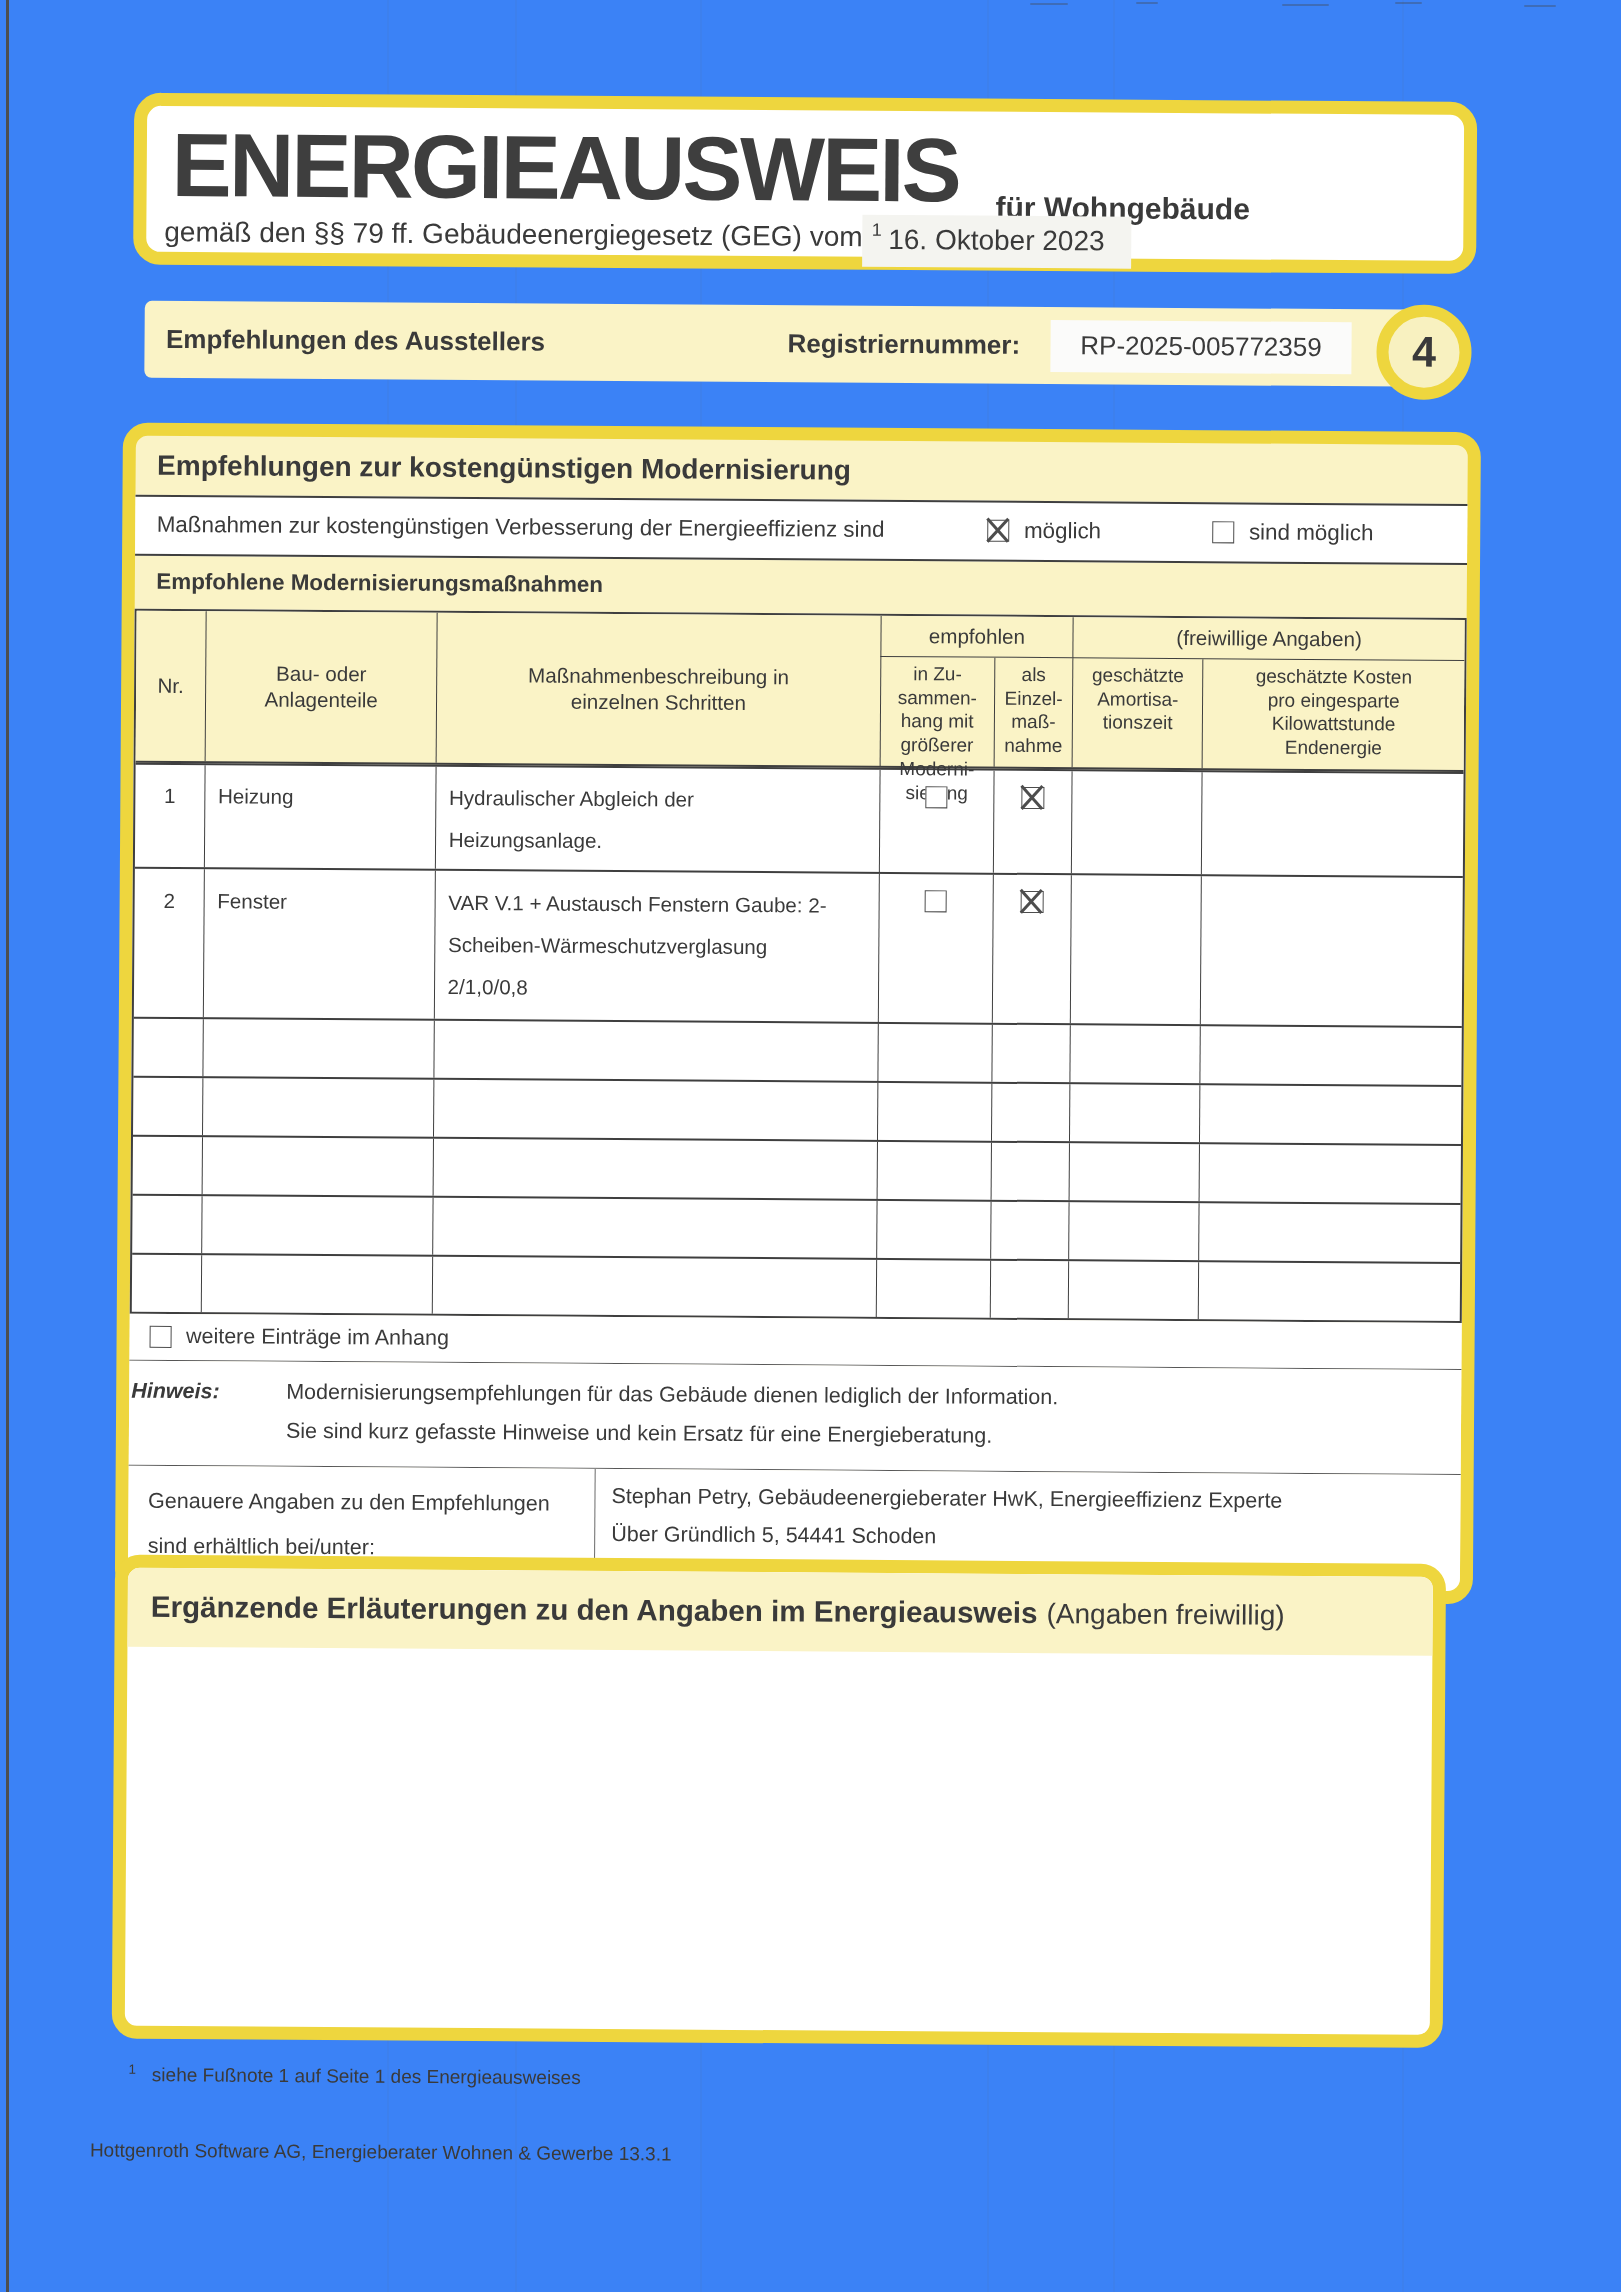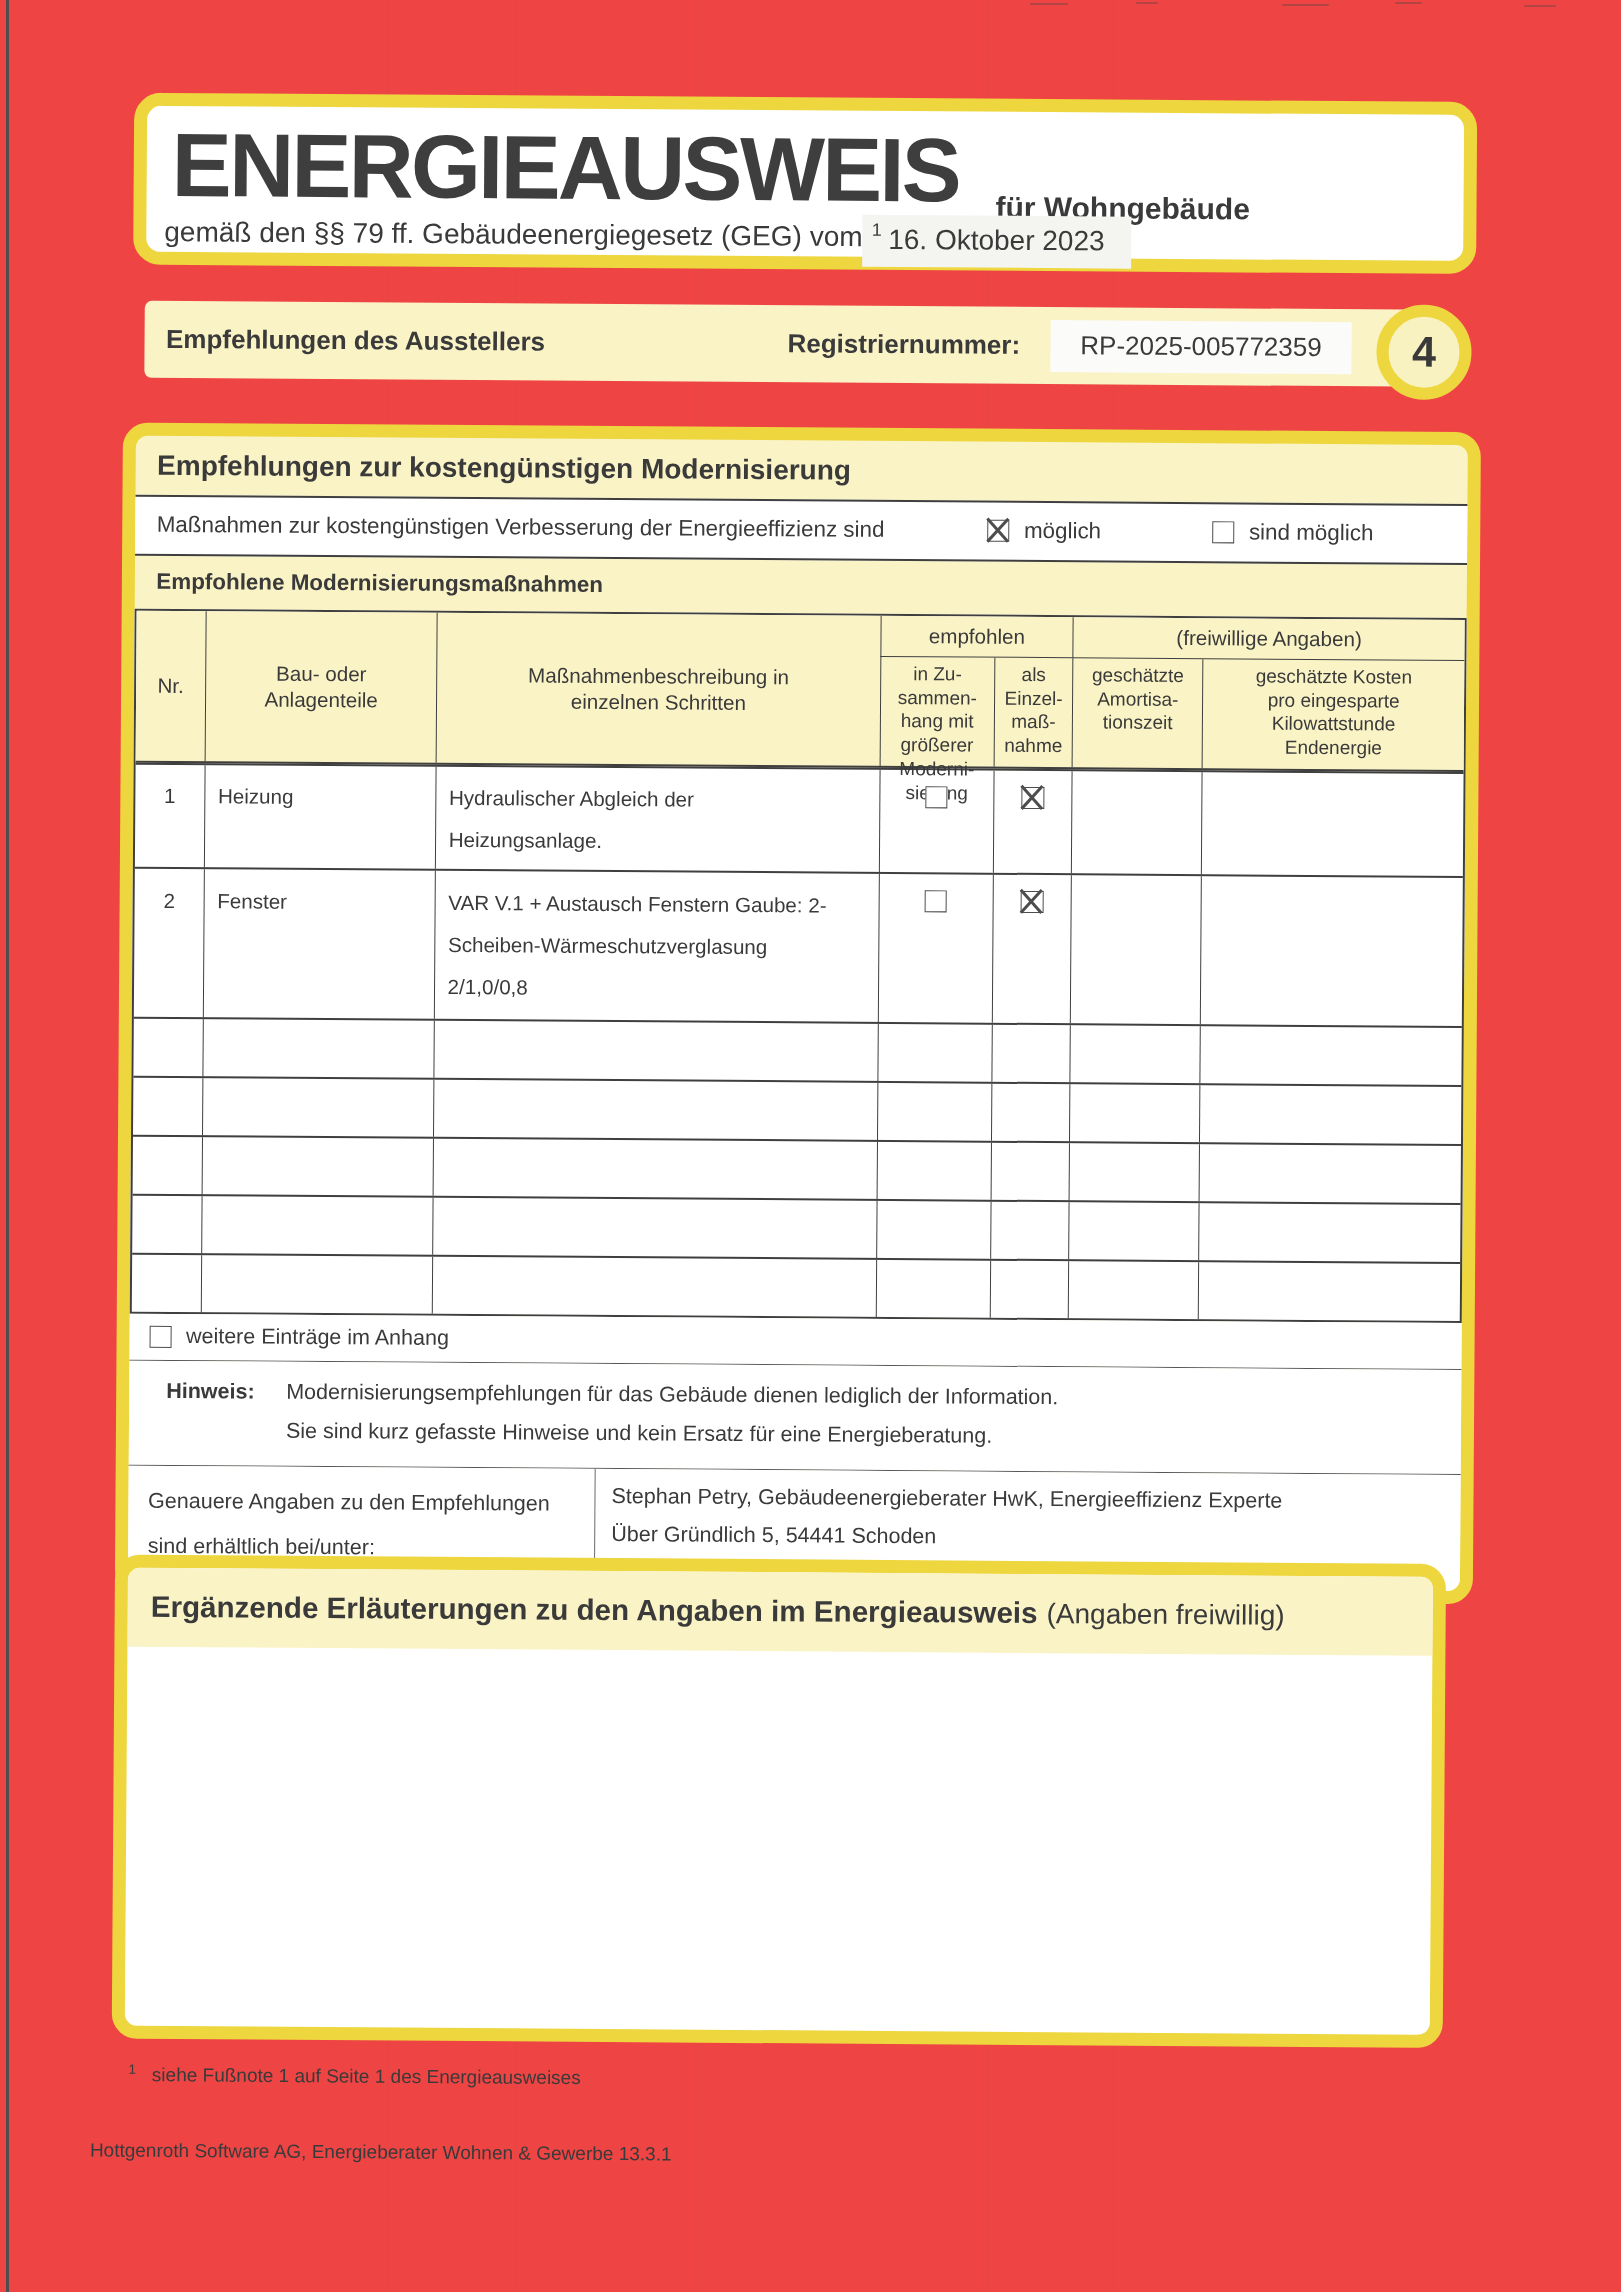--- a/index.html
+++ b/index.html
@@ -4,21 +4,21 @@
 <style>
   :root{
     --yellow:#eed63e;
     --pale:#faf3c6;
     --ink:#3a3a3a;
     --line:#3f3f3f;
   }
   *{margin:0;padding:0;box-sizing:border-box;}
   html,body{background:#e9e9e9;}
   body{font-family:"Liberation Sans","DejaVu Sans",sans-serif;color:var(--ink);}
-  #scan{position:relative;width:1621px;height:2293px;background:#ef4444;overflow:hidden;}
+  #scan{position:relative;width:1621px;height:2293px;background:#3b82f6;overflow:hidden;}
 
   
   .edge-line{position:absolute;left:6.3px;top:0;width:2.7px;height:2293px;background:#4e4e4e;}
   .streak{position:absolute;top:0;width:1.8px;height:2293px;background:rgba(110,110,95,0.055);}
   .top-dash{position:absolute;height:2.7px;background:rgba(70,70,70,0.35);border-radius:1.8px;}
 
   #page{position:absolute;left:0;top:0;width:1621px;height:2293px;transform:rotate(0.4deg);transform-origin:179px 134px;}
 
   
   .masthead{position:absolute;left:134px;top:93px;width:1343px;height:172px;background:#fff;
@@ -80,21 +80,21 @@
   .td:first-child{border-left:none;text-align:center;}
   .cbcell{display:flex;justify-content:center;padding-top:16px;}
   .row-std{min-height:77px;}
   .row-tall{min-height:150px;}
   .row-empty{height:59px;}
 
   .m-more{background:#fff;height:47px;display:flex;align-items:center;gap:14.3px;padding-left:19.7px;
     font-size:21.5px;border-bottom:1.8px solid #565656;}
   .m-note{background:#fff;display:grid;grid-template-columns:157px 1fr;padding:10.7px 0 14.3px;
     font-size:21.5px;line-height:1.85;border-bottom:1.8px solid #565656;}
-  .m-note .lbl{font-weight:bold;padding-left:37px;}
+  .m-note .lbl{font-weight:bold;padding-left:2px;font-style:italic;}
   .m-note .txt{white-space:pre-line;}
   .m-contact{background:#fff;display:grid;grid-template-columns:466px 1fr;min-height:106px;border-radius:0 0 12.5px 12.5px;}
   .m-contact .lbl{padding:12.5px 19.7px;font-size:21.5px;line-height:2.1;white-space:pre-line;}
   .m-contact .val{border-left:1.8px solid #6a6a6a;padding:7.2px 16px;font-size:21.5px;line-height:1.8;white-space:pre-line;}
 
   
   .suppbox{position:absolute;left:125px;top:1555px;width:1331px;height:484px;background:#fff;
     border:13.4px solid var(--yellow);border-radius:25px;overflow:hidden;}
   .supp-head{background:var(--pale);padding:21.5px 23px 23px;font-size:29.6px;font-weight:bold;}
   .supp-head .suffix{font-weight:normal;font-size:28px;margin-left:9px;}

